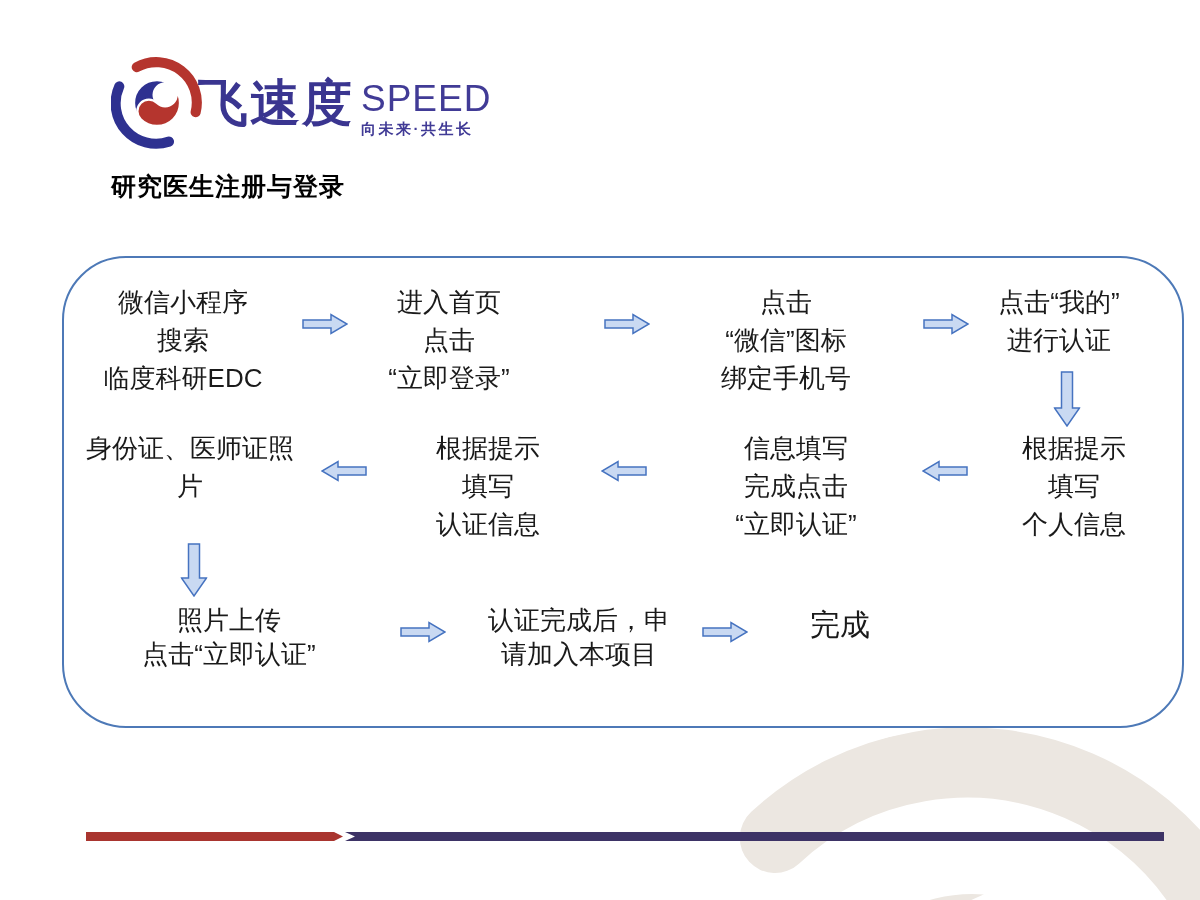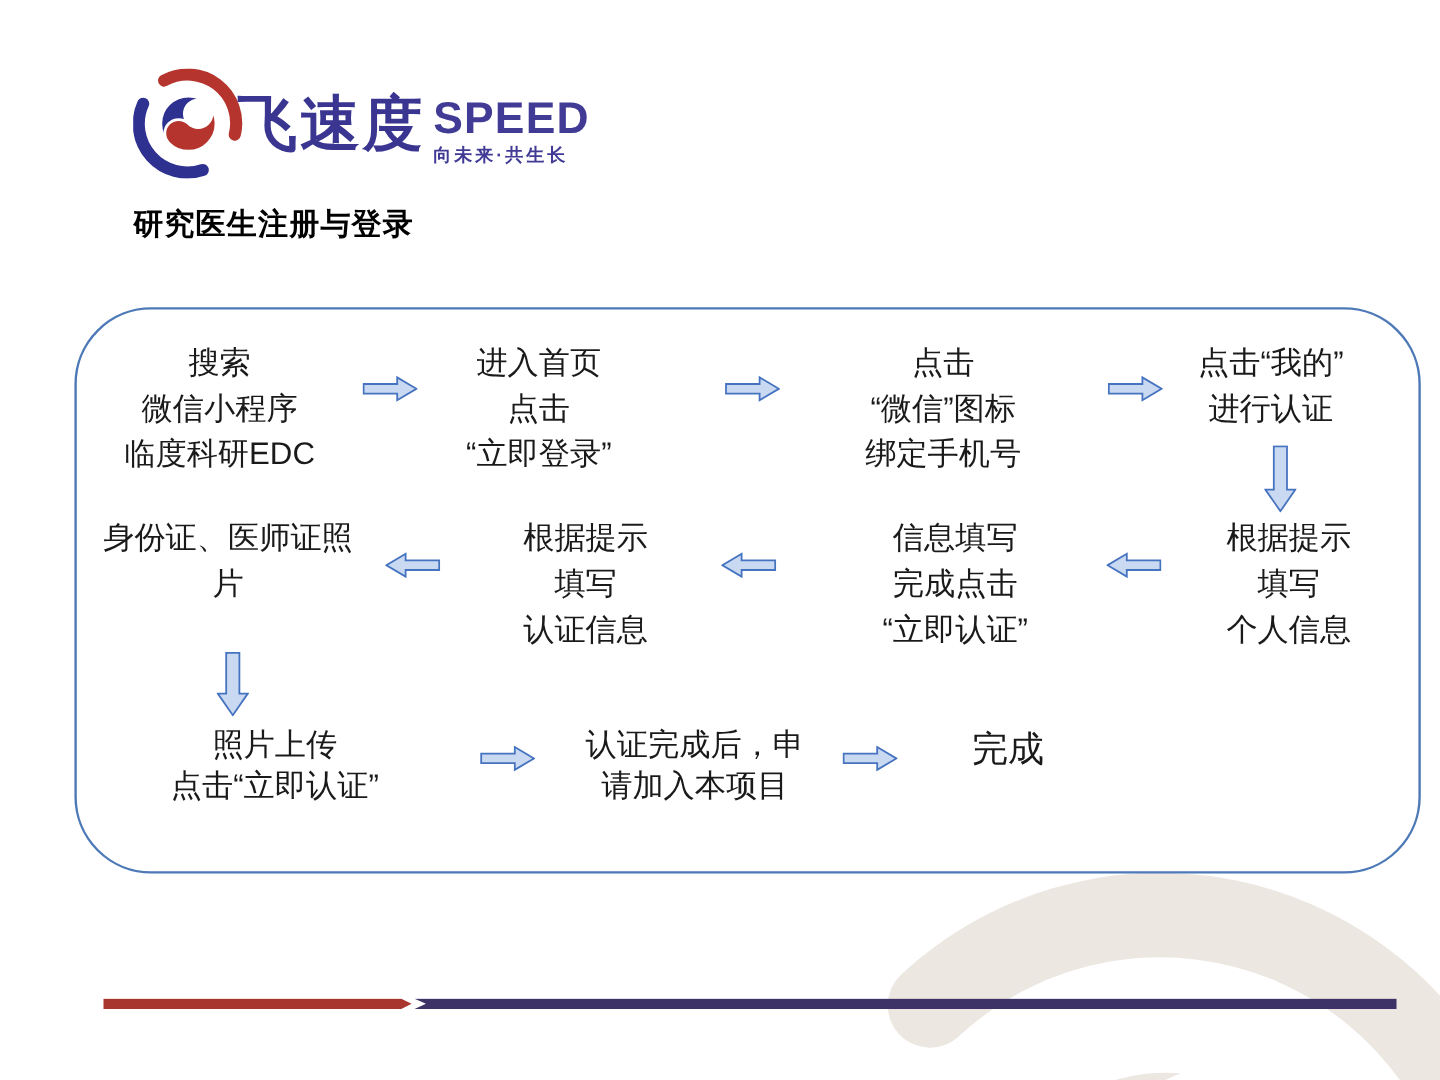--- a/index.html
+++ b/index.html
@@ -7,21 +7,21 @@
     position:relative; width:1188px; height:900px; background:#ffffff;
     overflow:hidden; font-family:"Liberation Sans", sans-serif; color:#1a1a1a;margin-left:24px;
   }
   
   .logo-icon { position:absolute; left:87px; top:57px; width:92px; height:92px; }
   .brand-cn {
     position:absolute; left:174px; top:70px; font-size:50px; font-weight:700;
     letter-spacing:2px; color:#3a3590; white-space:nowrap;
   }
   .brand-col { position:absolute; left:337px; top:80px; color:#413b96; }
-  .brand-en { font-size:37px; font-weight:700; letter-spacing:1px; line-height:1; white-space:nowrap; }
+  .brand-en { font-size:37px; font-weight:400; letter-spacing:1px; line-height:1; white-space:nowrap; }
   .brand-slogan { font-size:15px; font-weight:700; letter-spacing:2.5px; margin-top:3px; white-space:nowrap; }
   
   .page-title {
     position:absolute; left:87px; top:170px; font-size:25px; font-weight:700;
     letter-spacing:1px; color:#000; white-space:nowrap; z-index:2;
   }
   
   .flow-panel {
     position:absolute; left:38px; top:256px; width:1122px; height:472px;
     border:2px solid #4d79b7; border-radius:64px; background:#fff; z-index:1;
@@ -77,22 +77,22 @@
   <div class="brand-col">
     <div class="brand-en">SPEED</div>
     <div class="brand-slogan">向未来·共生长</div>
   </div>
 
   <div class="page-title">研究医生注册与登录</div>
 
   <div class="flow-panel"></div>
 
   <div class="node" style="left:159px; top:283px;">
+    <span class="ln">微信小程序</span>
     <span class="ln">搜索</span>
-    <span class="ln">微信小程序</span>
     <span class="ln">临度科研EDC</span>
   </div>
 
   <div class="arr" style="left:301px; top:313px;">
     <svg width="46" height="22" viewBox="0 0 46 22">
         <path d="M1,7 H29 V1.5 L45,11 L29,20.5 V15 H1 Z" fill="#c9d9f2" stroke="#4673c0" stroke-width="1.5"></path>
       </svg>
   </div>
 
   <div class="node" style="left:425px; top:283px;">

